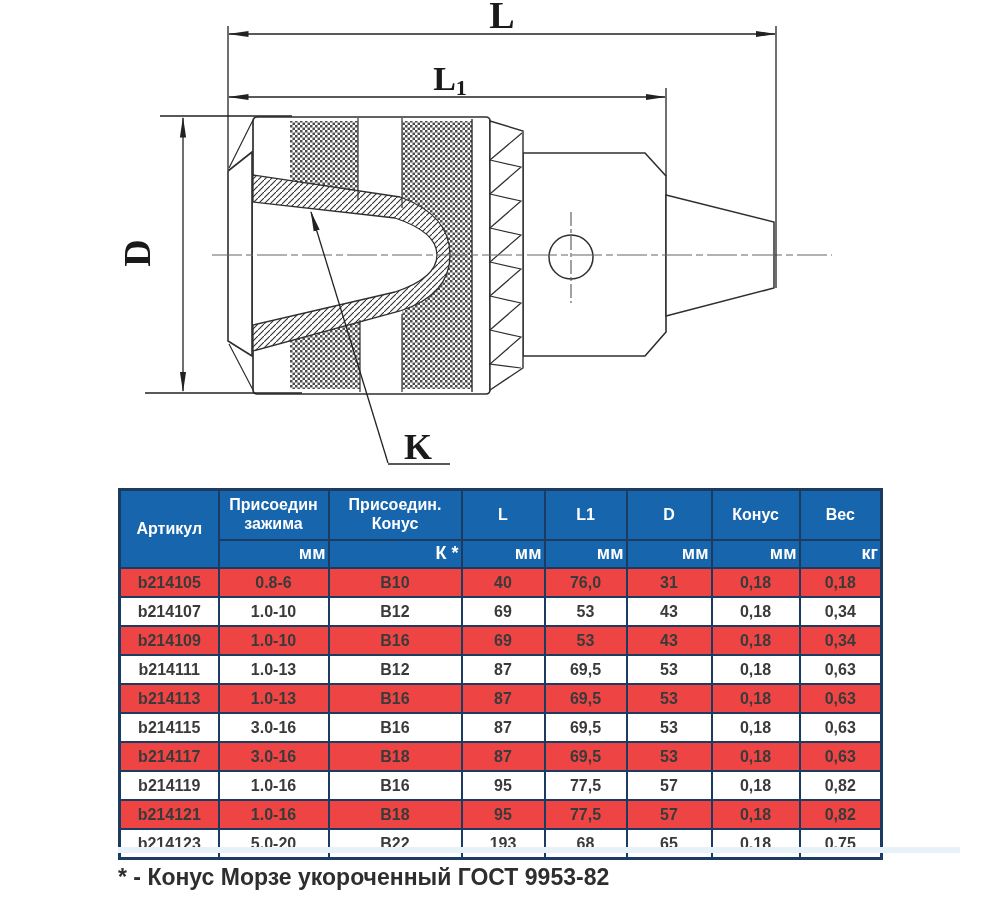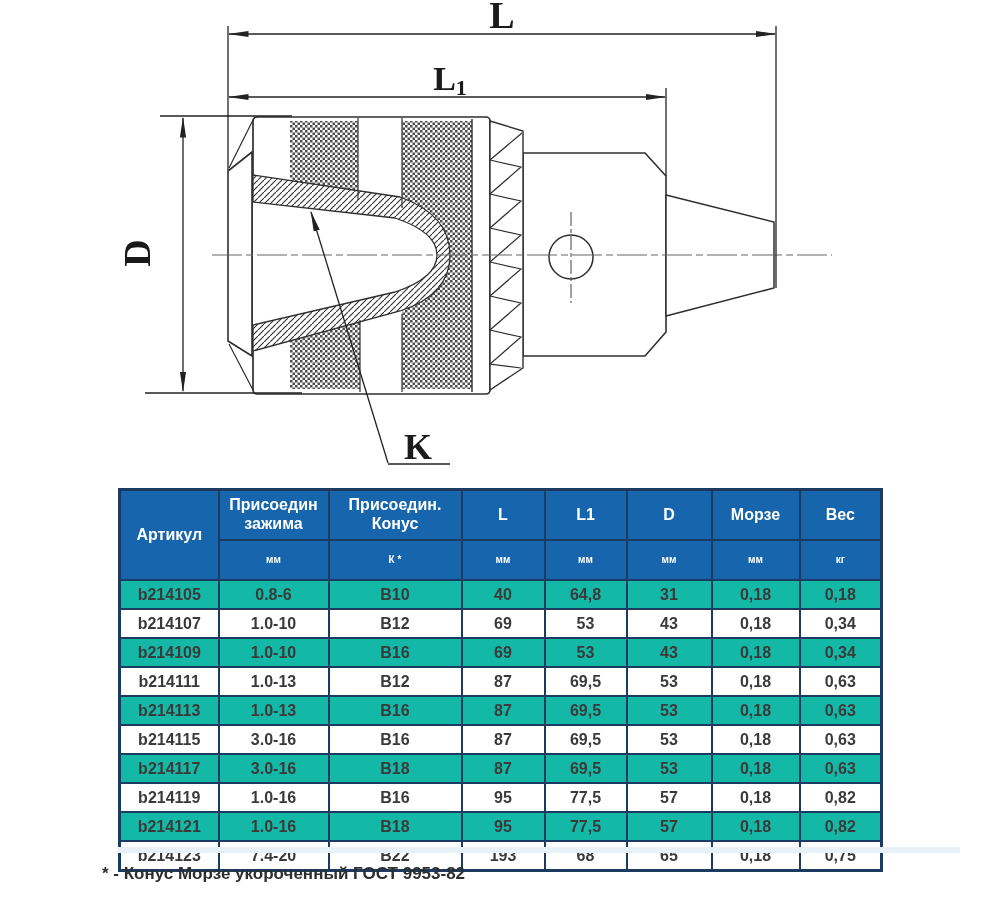--- a/index.html
+++ b/index.html
@@ -7,27 +7,27 @@
          font-family:"Liberation Sans","DejaVu Sans",sans-serif;}
   #drawing{position:absolute;left:0;top:0;}
   .dim-label{font-family:"Liberation Serif","DejaVu Serif",serif;font-weight:bold;fill:#1a1a1a;}
 
   .spec-table-wrap{position:absolute;left:118px;top:488px;}
   table.spec{border-collapse:collapse;table-layout:fixed;}
   table.spec th,table.spec td{border:2px solid #1b3c60;overflow:hidden;
       text-align:center;vertical-align:middle;padding:0 2px;box-sizing:border-box;}
   table.spec{border:3px solid #1b3c60;}
   table.spec thead th{background:#1766ad;color:#ffffff;font-weight:700;font-size:16px;line-height:1.15;}
-  table.spec thead tr.units th{font-size:10px;height:40px;}
+  table.spec thead tr.units th{font-size:18px;height:28px;text-align:right;}
   table.spec thead tr.main th{height:50px;}
   table.spec tbody td{font-size:16px;font-weight:600;color:#3a3a3a;height:27px;line-height:27px;}
-  table.spec tbody tr.hl td{background:#14b8a6;}
+  table.spec tbody tr.hl td{background:#ef4444;}
   table.spec tbody tr.plain td{background:#ffffff;text-align:center;}
   .table-shadow{position:absolute;left:118px;top:847px;width:842px;height:6px;background:#e9f1f8;}
-  .footnote{position:absolute;left:102px;top:864px;font-size:17px;font-weight:600;color:#2e2e2e;}
+  .footnote{position:absolute;left:118px;top:864px;font-size:23px;font-weight:600;color:#2e2e2e;}
 </style>
 </head>
 <body>
 
 <div class="stage">
 
   <svg id="drawing" width="1000" height="482" viewBox="0 0 1000 482">
     <defs>
       <pattern id="knurl" width="5" height="5" patternUnits="userSpaceOnUse">
         <rect width="5" height="5" fill="#ffffff"></rect>
@@ -123,40 +123,40 @@
           <col style="width: 82px;">
         </colgroup>
       <thead>
           <tr class="main">
             <th rowspan="2">Артикул</th>
             <th>Присоедин зажима</th>
             <th>Присоедин. Конус</th>
             <th>L</th>
             <th>L1</th>
             <th>D</th>
-            <th>Морзе</th>
+            <th>Конус</th>
             <th>Вес</th>
           </tr>
           <tr class="units">
             <th>мм</th>
             <th>К *</th>
             <th>мм</th>
             <th>мм</th>
             <th>мм</th>
             <th>мм</th>
             <th>кг</th>
           </tr>
         </thead>
       <tbody>
           <tr class="hl">
             <td>b214105</td>
             <td>0.8-6</td>
             <td>B10</td>
             <td>40</td>
-            <td>64,8</td>
+            <td>76,0</td>
             <td>31</td>
             <td>0,18</td>
             <td>0,18</td>
           </tr>
           <tr class="plain">
             <td>b214107</td>
             <td>1.0-10</td>
             <td>B12</td>
             <td>69</td>
             <td>53</td>
@@ -229,21 +229,21 @@
             <td>1.0-16</td>
             <td>B18</td>
             <td>95</td>
             <td>77,5</td>
             <td>57</td>
             <td>0,18</td>
             <td>0,82</td>
           </tr>
           <tr class="plain">
             <td>b214123</td>
-            <td>7.4-20</td>
+            <td>5.0-20</td>
             <td>B22</td>
             <td>193</td>
             <td>68</td>
             <td>65</td>
             <td>0,18</td>
             <td>0,75</td>
           </tr>
         </tbody>
     </table>
   </div>

